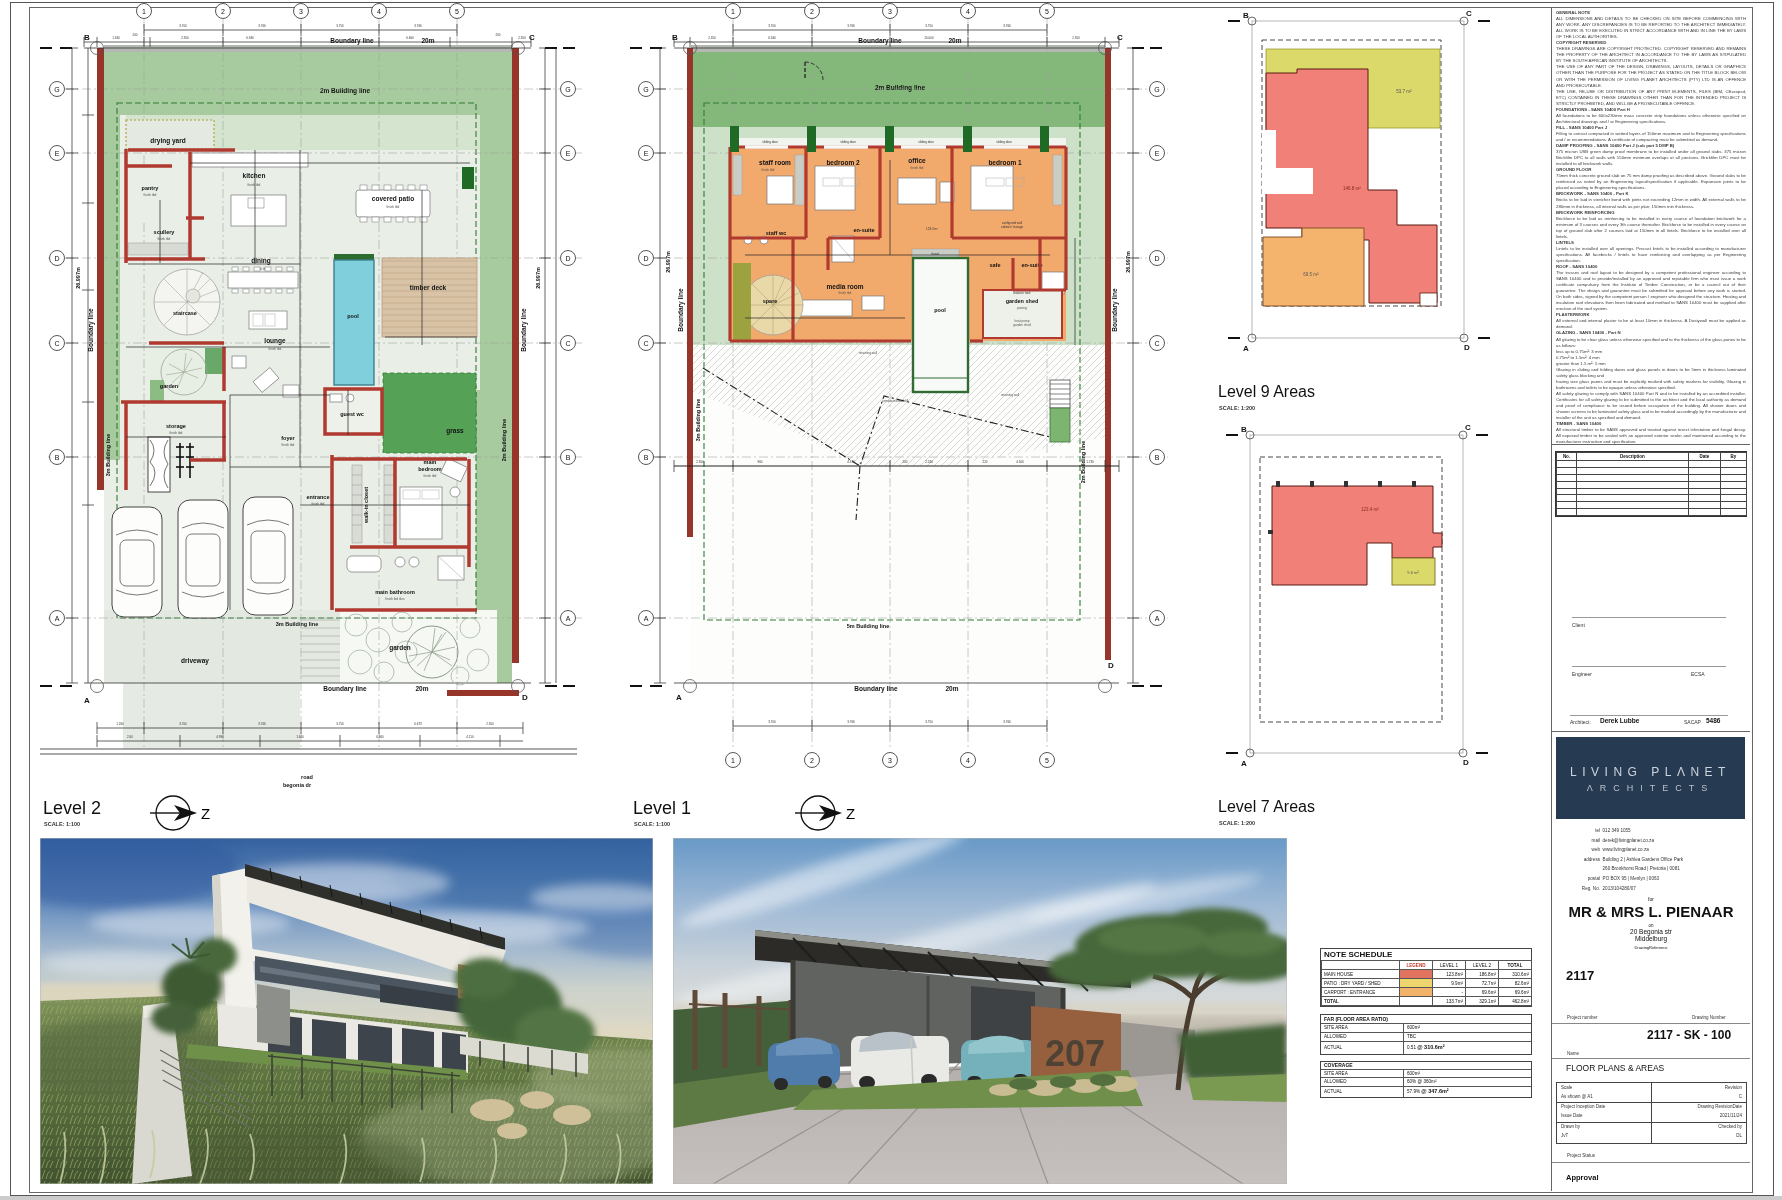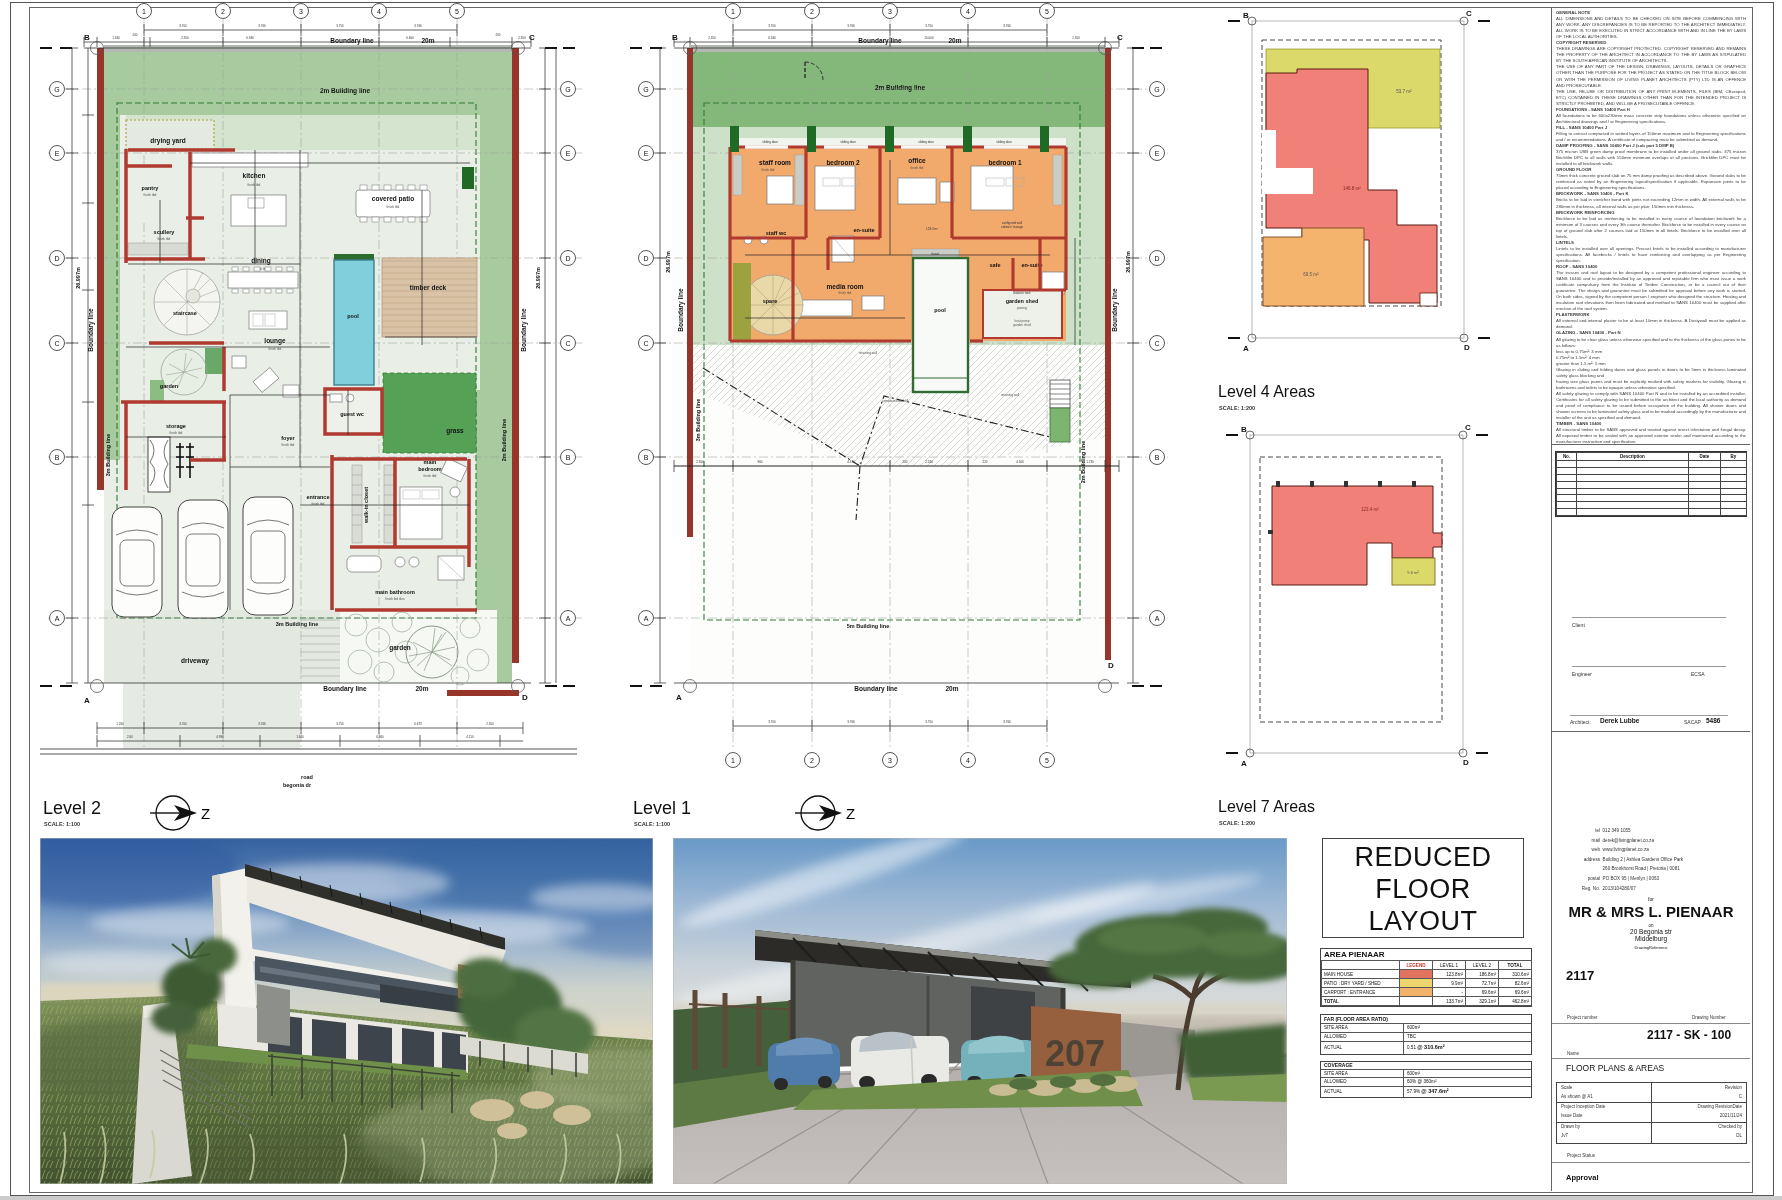--- a/index.html
+++ b/index.html
@@ -1234,30 +1234,27 @@
 <svg class="abs" style="left:785px;top:786px;" width="90" height="55" viewBox="0 0 90 55">
   <circle cx="33" cy="27" r="17" fill="none" stroke="#111" stroke-width="1.3"></circle>
   <line x1="10" y1="27" x2="40" y2="27" stroke="#111" stroke-width="1.4"></line>
   <polygon points="57,27 34,19 40,27 34,35" fill="#111"></polygon>
   <text x="61" y="33" font-size="15">Z</text>
 </svg>
 
 <div class="abs" style="left:1218px;top:798px;font-size:16px;">Level 7 Areas</div>
 <div class="abs" style="left:1219px;top:820px;font-size:5.5px;font-weight:bold;color:#333;">SCALE: 1:200</div>
 
-<div class="abs" style="left:1218px;top:383px;font-size:16px;">Level 4 Areas</div>
+<div class="abs" style="left:1218px;top:383px;font-size:16px;">Level 9 Areas</div>
 <div class="abs" style="left:1219px;top:405px;font-size:5.5px;font-weight:bold;color:#333;">SCALE: 1:200</div>
 
-<div class="abs" style="left:1322px;top:838px;width:200px;height:98px;border:1px solid #444;text-align:center;">
-  <div style="font-size:27px;line-height:32px;margin-top:2px;letter-spacing:0.5px;">REDUCED<br>FLOOR<br>LAYOUT</div>
-</div>
 
 <div class="abs" style="left:1320px;top:948px;width:210px;height:57px;border:1px solid #444;font-size:4.6px;">
 
-  <div class="abs" style="left:3px;top:1px;font-size:8px;font-weight:bold;">AREA PIENAAR</div>
+  <div class="abs" style="left:3px;top:1px;font-size:8px;font-weight:bold;">NOTE SCHEDULE</div>
   <div class="abs" style="left:0px;top:11px;width:210px;height:1px;background:#444;"></div>
   <table style="position:absolute;left:0;top:11px;border-collapse:collapse;width:210px;table-layout:fixed;font-size:4.6px;">
     <tbody>
           <tr style="height:9px;">
       <td style="border:0.5px solid #555;width:78px;"></td>
       <td style="border:0.5px solid #555;width:33px;text-align:center;color:#c0392b;font-weight:bold;">LEGEND</td>
       <td style="border:0.5px solid #555;width:33px;text-align:center;">LEVEL 1</td>
       <td style="border:0.5px solid #555;width:33px;text-align:center;">LEVEL 2</td>
       <td style="border:0.5px solid #555;width:33px;text-align:center;font-weight:bold;">TOTAL</td>
     </tr>
@@ -1431,20 +1428,24 @@
   <div class="abs" style="left:139px;top:664px;font-size:5px;color:#333;">ECSA</div>
 
   <div class="abs" style="left:18px;top:708px;width:158px;border-top:0.5px solid #999;"></div>
   <div class="abs" style="left:18px;top:712px;font-size:5px;color:#333;">Architect:</div>
   <div class="abs" style="left:48px;top:710px;font-size:6.5px;font-weight:bold;">Derek Lubbe</div>
   <div class="abs" style="left:132px;top:712px;font-size:5px;color:#333;">SACAP</div>
   <div class="abs" style="left:154px;top:710px;font-size:6.5px;font-weight:bold;">5486</div>
 
   <div class="abs" style="left:0px;top:724px;width:198px;height:1px;background:#666;"></div>
 
+  <div class="abs" style="left:4px;top:730px;width:189px;height:82px;background:#263a52;">
+    <div style="text-align:center;margin-top:28px;font-size:12px;letter-spacing:5.5px;color:#cdd4dd;">LIVING PLΛNET</div>
+    <div style="text-align:center;margin-top:4px;font-size:9px;letter-spacing:7px;color:#b9c2ce;">ΛRCHITECTS</div>
+  </div>
 
   <div class="abs" style="left:0px;top:819px;width:198px;font-size:4.6px;line-height:9.6px;color:#333;">
     <div><span style="display:inline-block;width:48px;text-align:right;">tel</span>&nbsp;&nbsp;<span>012 349 1055</span></div>
     <div><span style="display:inline-block;width:48px;text-align:right;">mail</span>&nbsp;&nbsp;<span>derek@livingplanet.co.za</span></div>
     <div><span style="display:inline-block;width:48px;text-align:right;">web</span>&nbsp;&nbsp;<span>www.livingplanet.co.za</span></div>
     <div><span style="display:inline-block;width:48px;text-align:right;">address</span>&nbsp;&nbsp;<span>Building 2 | Ashlea Gardens Office Park</span></div>
     <div><span style="display:inline-block;width:48px;text-align:right;"></span>&nbsp;&nbsp;<span>260 Bronkhorst Road | Pretoria | 0081</span></div>
     <div><span style="display:inline-block;width:48px;text-align:right;">postal</span>&nbsp;&nbsp;<span>PO BOX 95 | Menlyn | 0063</span></div>
     <div><span style="display:inline-block;width:48px;text-align:right;">Reg. No.</span>&nbsp;&nbsp;<span>2013/104280/07</span></div>
   </div>

